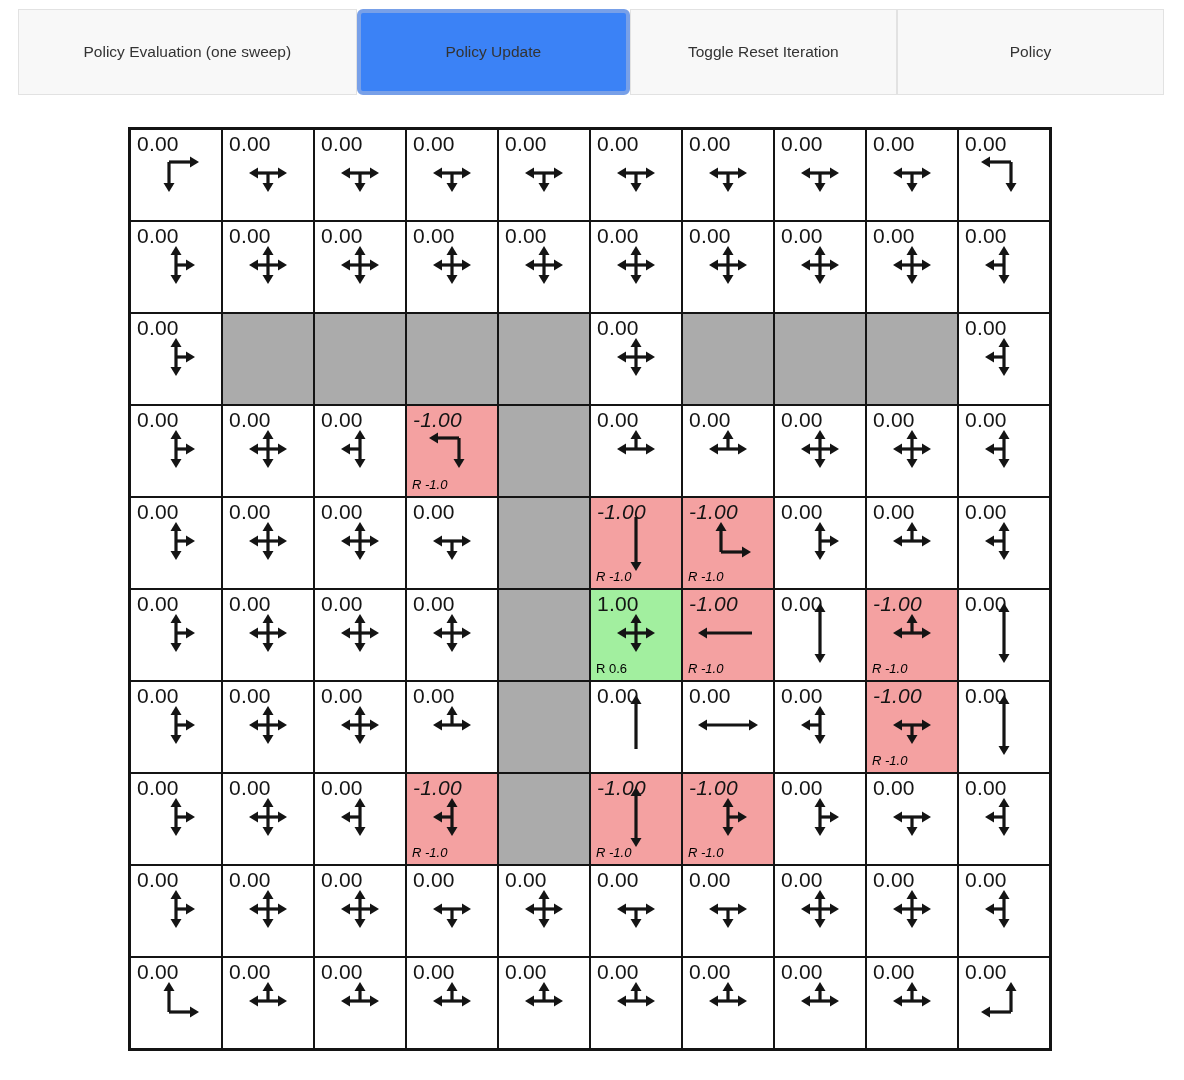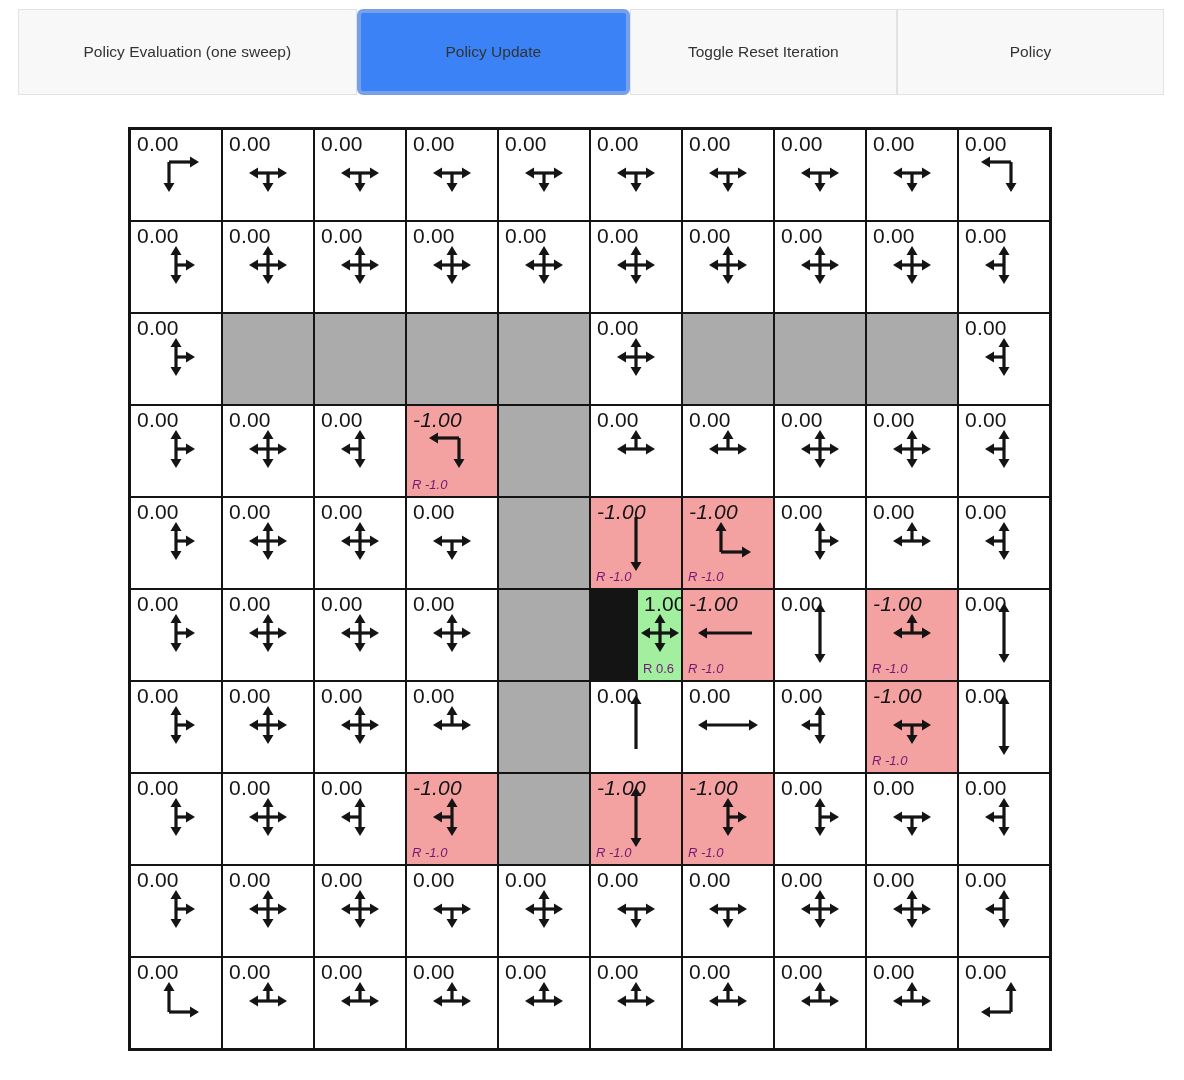--- a/index.html
+++ b/index.html
@@ -26,27 +26,27 @@
     border:2px solid #141414;
     display:grid;grid-template-columns:repeat(10,92px);grid-auto-rows:92px;
     background:#141414;
   }
   .cell{
     position:relative;background:#ffffff;border:1px solid #141414;
     box-sizing:border-box;
   }
   .cell.wall{background:#ababab;}
   .cell.penalty{background:#f4a1a1;font-style:italic;}
-  .cell.goal{background:#a2ef9f;margin-left:47px;}
+  .cell.goal{background:#a2ef9f;}
   .val{
     position:absolute;left:6px;top:2px;font-size:21px;color:#141414;
     letter-spacing:0.2px;
   }
   .rwd{
-    position:absolute;left:5px;bottom:4px;font-size:13px;color:#701a75;
+    position:absolute;left:5px;bottom:4px;font-size:13px;color:#000000;
   }
   .cell svg{position:absolute;left:50%;top:11px;transform:translateX(-50%);}
 </style>
 </head>
 <body>
 
 <div class="toolbar">
   <button class="btn first">Policy Evaluation (one sweep)</button>
   <button class="btn active">Policy Update</button>
   <button class="btn">Toggle Reset Iteration</button>

